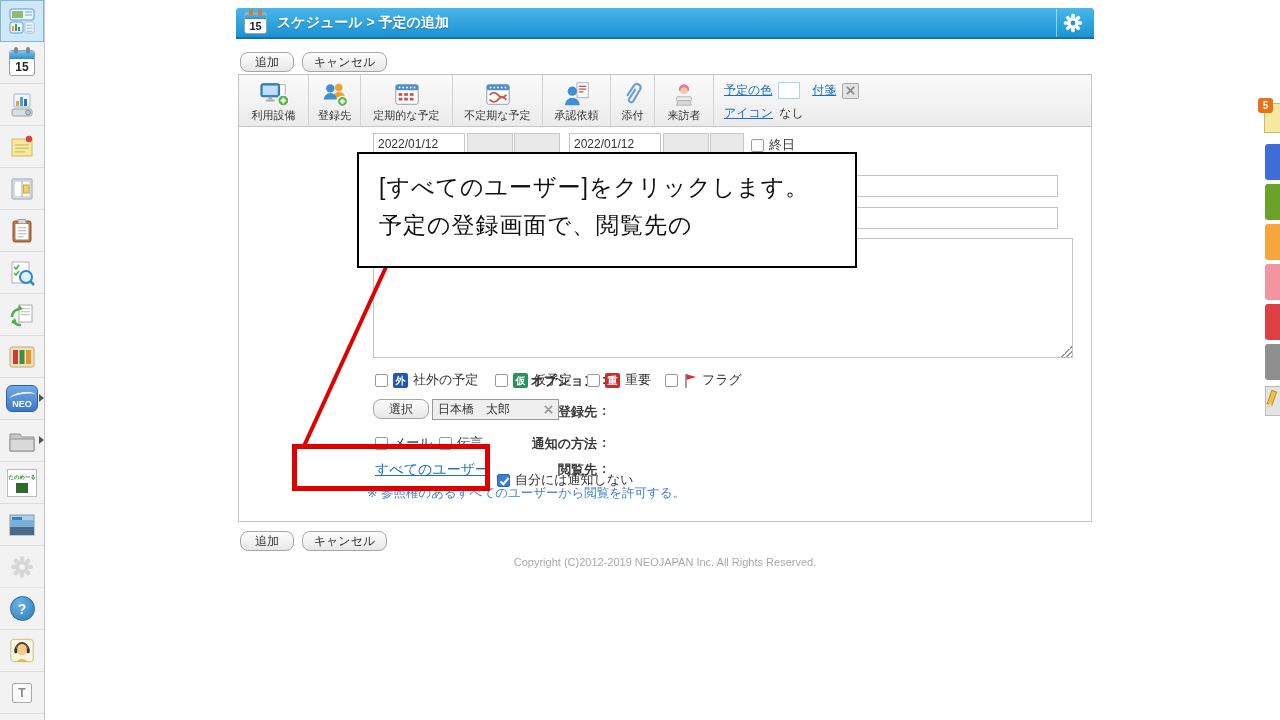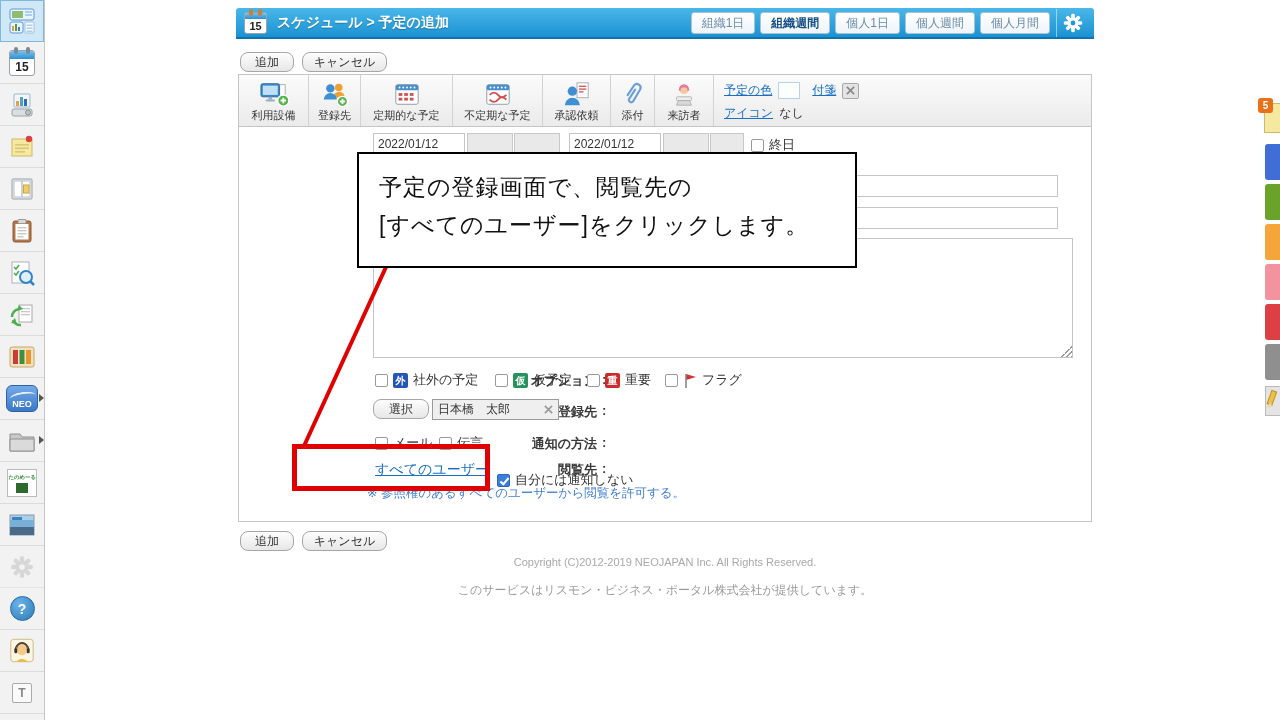--- a/index.html
+++ b/index.html
@@ -282,27 +282,20 @@
   </div>
 
   <div id="hbar">
     <div class="cal hcal">
       <i class="ring r1" style="background:#c8813a;"></i>
         <i class="ring r2" style="background:#c8813a;"></i>
       <div class="hd"></div>
       <b>15</b>
     </div>
     <span class="title">スケジュール &gt; 予定の追加</span>
-    <div class="vbtns">
-      <button class="vbtn">組織1日</button>
-      <button class="vbtn active">組織週間</button>
-      <button class="vbtn">個人1日</button>
-      <button class="vbtn">個人週間</button>
-      <button class="vbtn">個人月間</button>
-    </div>
     <div class="gearbox">
       <svg width="22" height="22" viewBox="0 0 24 24">
         <g fill="#ffffff">
           <rect x="10" y="2" width="4" height="20" rx="1.5"></rect>
           <rect x="2" y="10" width="20" height="4" rx="1.5"></rect>
           <rect x="10" y="2" width="4" height="20" rx="1.5" transform="rotate(45 12 12)"></rect>
           <rect x="10" y="2" width="4" height="20" rx="1.5" transform="rotate(135 12 12)"></rect>
           <circle cx="12" cy="12" r="6"></circle>
         </g>
         <circle cx="12" cy="12" r="2.6" fill="#2196d3"></circle>
@@ -498,24 +491,23 @@
     <span class="flabel" style="left:238px;top:386px;">閲覧先</span>
     <span class="fsep" style="left:363px;top:386px;">:</span>
     <a class="lnk" style="position:absolute;left:136px;top:386px;font-size:14px;">すべてのユーザー</a>
     <span class="note" style="left:128px;top:410px;">※ 参照権のあるすべてのユーザーから閲覧を許可する。</span>
   </div>
 
   <button class="abtn" style="left:240px;top:531px;width:54px;">追加</button>
   <button class="abtn" style="left:302px;top:531px;width:85px;">キャンセル</button>
 
   <div class="foot1">Copyright (C)2012-2019 NEOJAPAN Inc. All Rights Reserved.</div>
-  <div class="foot2">このサービスはリスモン・ビジネス・ポータル株式会社が提供しています。</div>
 
   <div id="redbox"></div>
   <svg id="redline" width="1280" height="720">
     <line x1="386" y1="267" x2="304" y2="446" stroke="#e00000" stroke-width="4"></line>
   </svg>
   <div id="callout">
+    <div>[すべてのユーザー]をクリックします。</div>
     <div>予定の登録画面で、閲覧先の</div>
-    <div>[すべてのユーザー]をクリックします。</div>
   </div>
 
 </div>
 
 </body></html>

